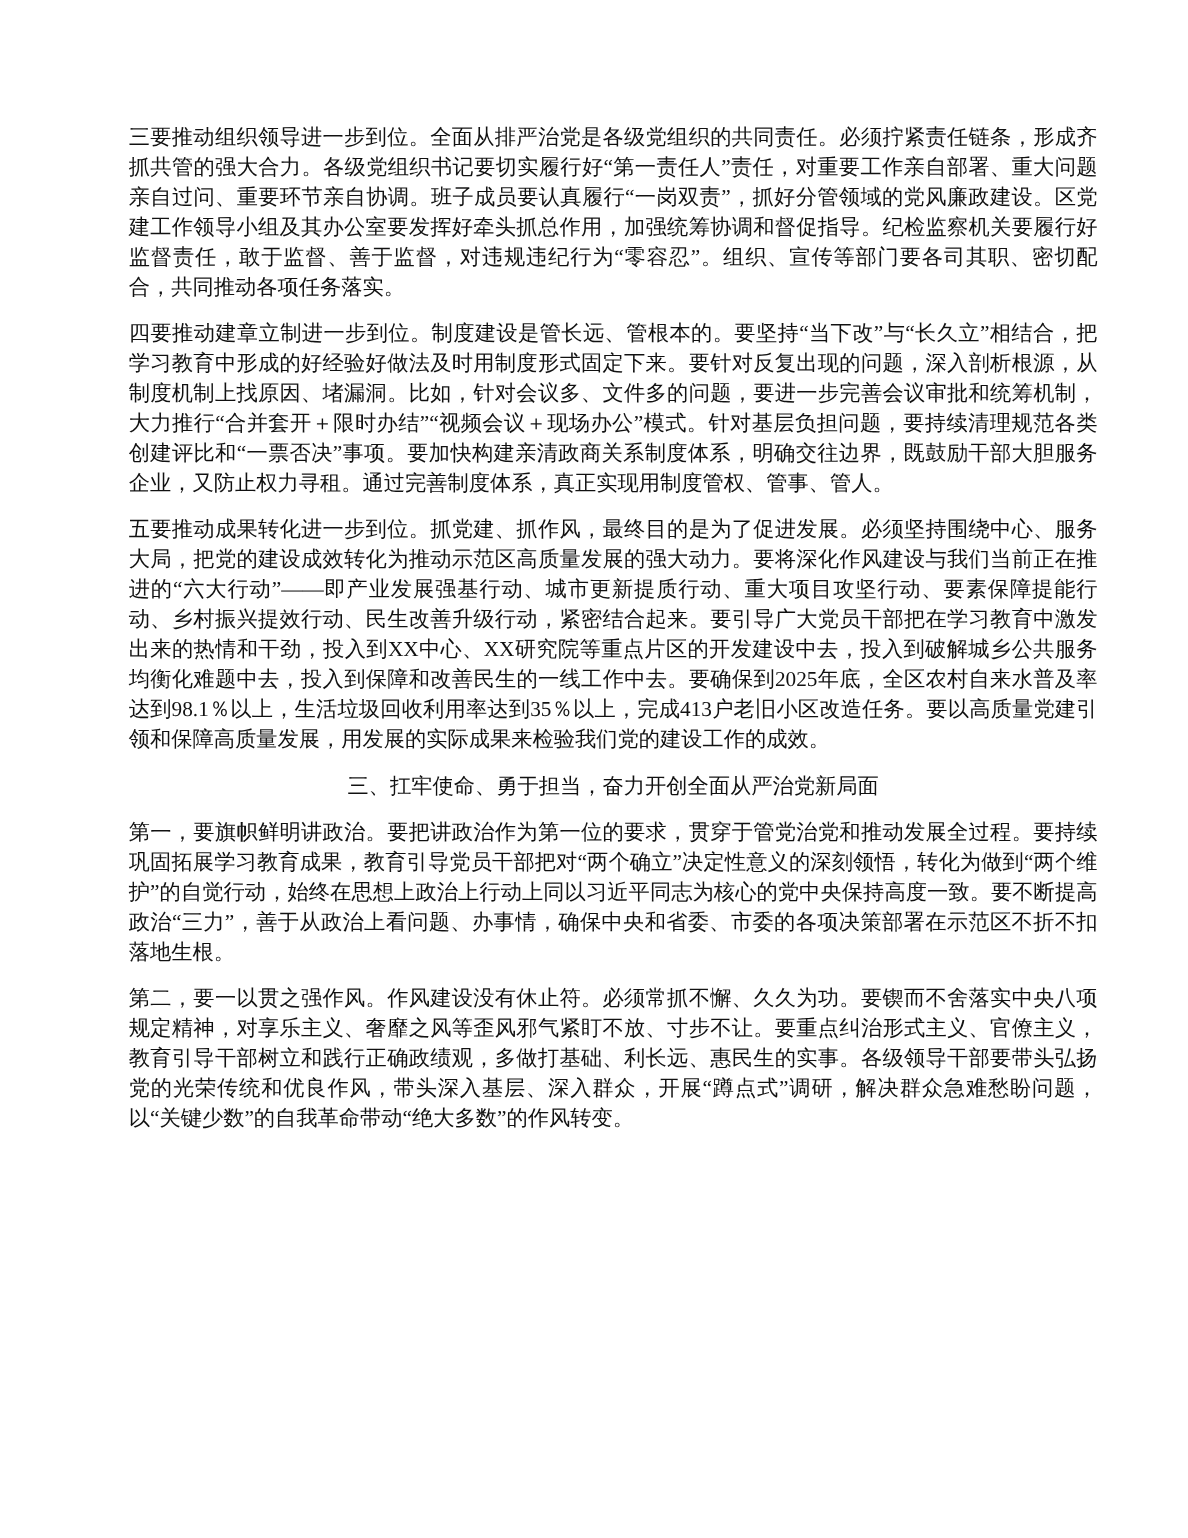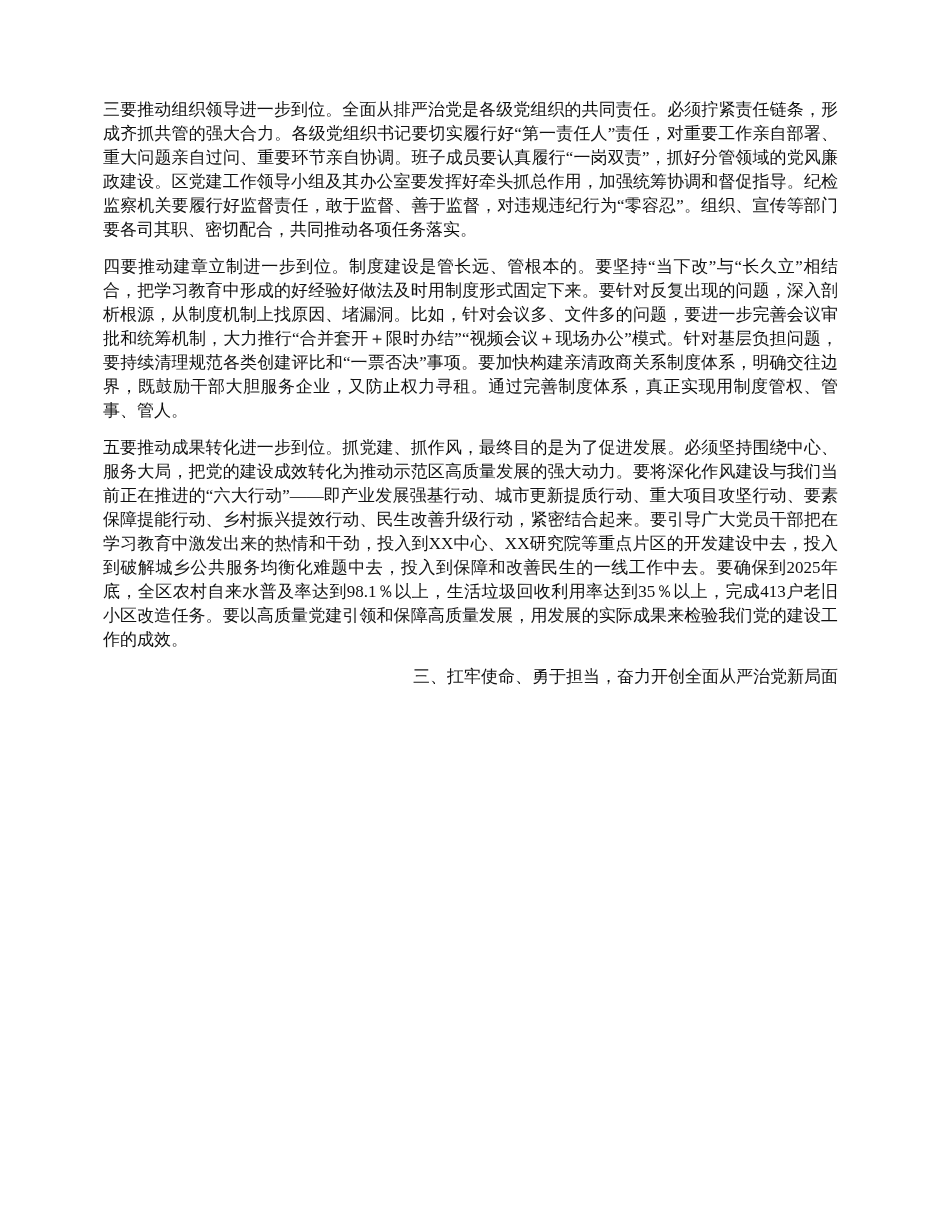--- a/index.html
+++ b/index.html
@@ -8,41 +8,43 @@
     background: #ffffff;
   }
   body {
     width: 950px;
     height: 1230px;
     overflow: hidden;
   }
   .doc-page {
     box-sizing: border-box;
     width: 950px;
-    padding: 98px 112px 0 103px;
+    padding: 98px 72px 0 103px;
     font-family: "Liberation Serif", "DejaVu Serif", serif;
     font-size: 17px;
     line-height: 24px;
     color: #111111;
     background: #ffffff;
   }
   .para {
     margin: 0 0 13px 0;
     text-align: justify;
     word-break: break-all;
   }
   .section-heading {
     margin: 0 0 13px 0;
     font-size: 17px;
     font-weight: normal;
     line-height: 24px;
-    text-align: right;
+    text-align: center;
   }
 </style>
 </head>
 <body>
 
 <div class="doc-page">
   <p class="para">三要推动组织领导进一步到位。全面从排严治党是各级党组织的共同责任。必须拧紧责任链条，形成齐抓共管的强大合力。各级党组织书记要切实履行好“第一责任人”责任，对重要工作亲自部署、重大问题亲自过问、重要环节亲自协调。班子成员要认真履行“一岗双责”，抓好分管领域的党风廉政建设。区党建工作领导小组及其办公室要发挥好牵头抓总作用，加强统筹协调和督促指导。纪检监察机关要履行好监督责任，敢于监督、善于监督，对违规违纪行为“零容忍”。组织、宣传等部门要各司其职、密切配合，共同推动各项任务落实。</p>
   <p class="para">四要推动建章立制进一步到位。制度建设是管长远、管根本的。要坚持“当下改”与“长久立”相结合，把学习教育中形成的好经验好做法及时用制度形式固定下来。要针对反复出现的问题，深入剖析根源，从制度机制上找原因、堵漏洞。比如，针对会议多、文件多的问题，要进一步完善会议审批和统筹机制，大力推行“合并套开＋限时办结”“视频会议＋现场办公”模式。针对基层负担问题，要持续清理规范各类创建评比和“一票否决”事项。要加快构建亲清政商关系制度体系，明确交往边界，既鼓励干部大胆服务企业，又防止权力寻租。通过完善制度体系，真正实现用制度管权、管事、管人。</p>
   <p class="para">五要推动成果转化进一步到位。抓党建、抓作风，最终目的是为了促进发展。必须坚持围绕中心、服务大局，把党的建设成效转化为推动示范区高质量发展的强大动力。要将深化作风建设与我们当前正在推进的“六大行动”——即产业发展强基行动、城市更新提质行动、重大项目攻坚行动、要素保障提能行动、乡村振兴提效行动、民生改善升级行动，紧密结合起来。要引导广大党员干部把在学习教育中激发出来的热情和干劲，投入到XX中心、XX研究院等重点片区的开发建设中去，投入到破解城乡公共服务均衡化难题中去，投入到保障和改善民生的一线工作中去。要确保到2025年底，全区农村自来水普及率达到98.1％以上，生活垃圾回收利用率达到35％以上，完成413户老旧小区改造任务。要以高质量党建引领和保障高质量发展，用发展的实际成果来检验我们党的建设工作的成效。</p>
   <h2 class="section-heading">三、扛牢使命、勇于担当，奋力开创全面从严治党新局面</h2>
+  <p class="para">第一，要旗帜鲜明讲政治。要把讲政治作为第一位的要求，贯穿于管党治党和推动发展全过程。要持续巩固拓展学习教育成果，教育引导党员干部把对“两个确立”决定性意义的深刻领悟，转化为做到“两个维护”的自觉行动，始终在思想上政治上行动上同以习近平同志为核心的党中央保持高度一致。要不断提高政治“三力”，善于从政治上看问题、办事情，确保中央和省委、市委的各项决策部署在示范区不折不扣落地生根。</p>
+  <p class="para">第二，要一以贯之强作风。作风建设没有休止符。必须常抓不懈、久久为功。要锲而不舍落实中央八项规定精神，对享乐主义、奢靡之风等歪风邪气紧盯不放、寸步不让。要重点纠治形式主义、官僚主义，教育引导干部树立和践行正确政绩观，多做打基础、利长远、惠民生的实事。各级领导干部要带头弘扬党的光荣传统和优良作风，带头深入基层、深入群众，开展“蹲点式”调研，解决群众急难愁盼问题，以“关键少数”的自我革命带动“绝大多数”的作风转变。</p>
 </div>
 
 </body></html>

